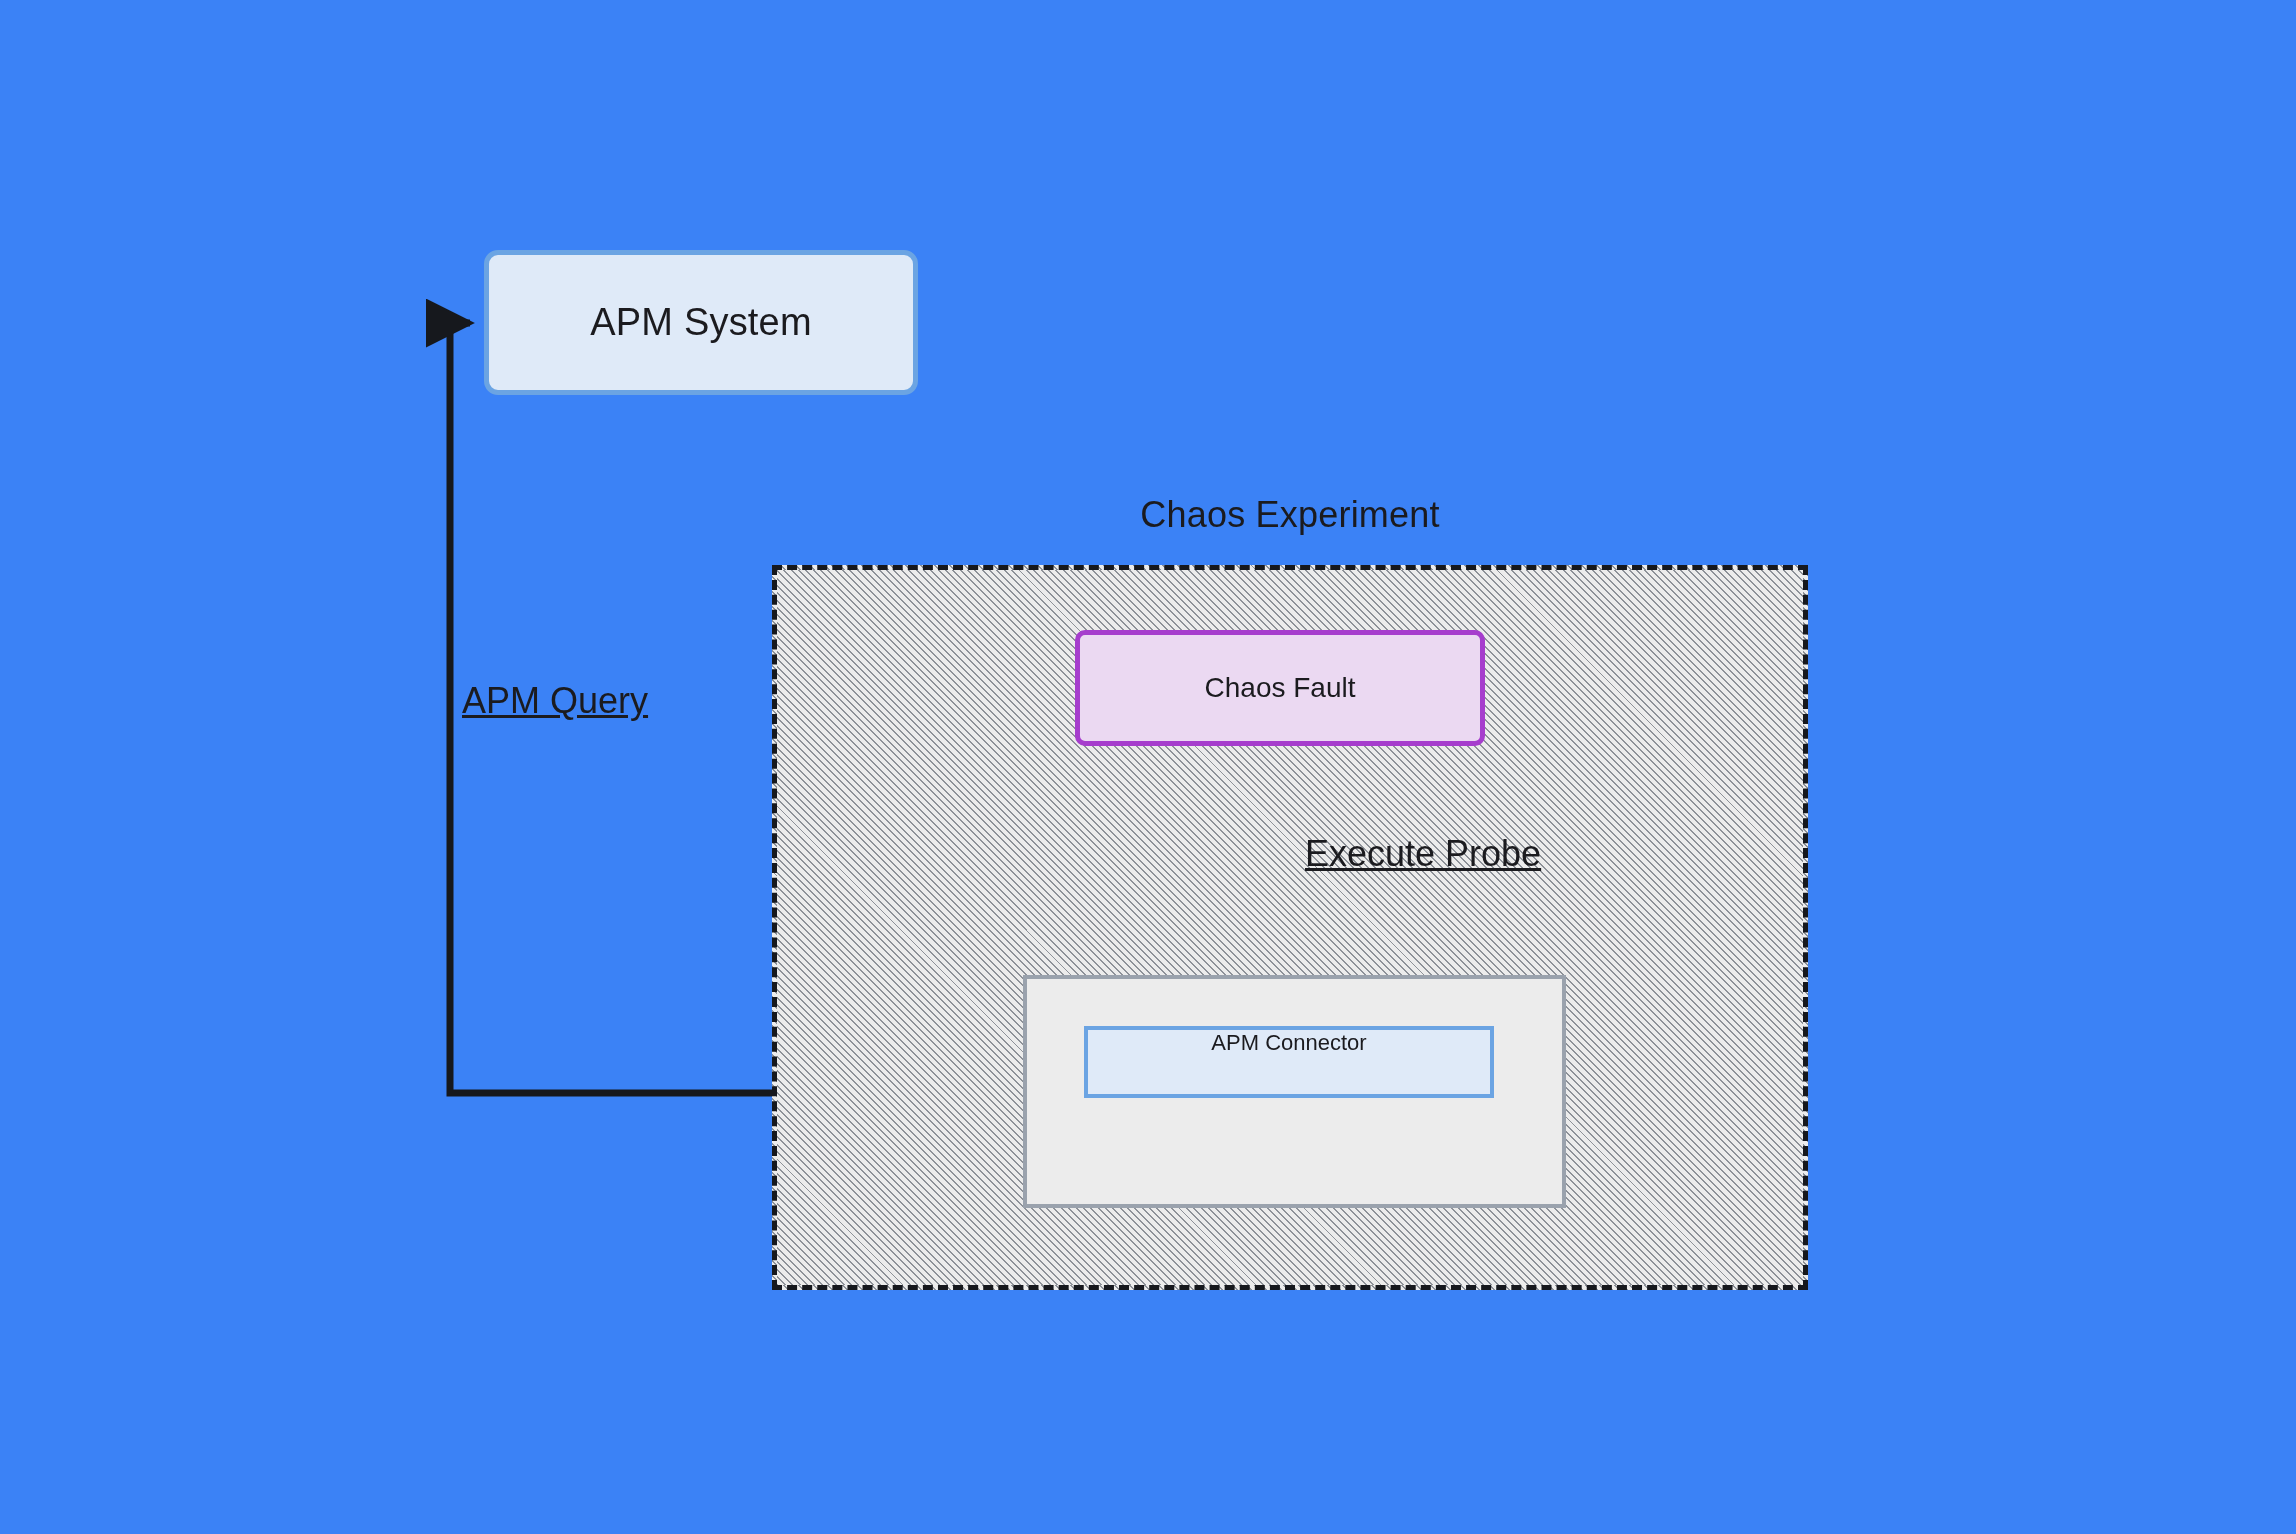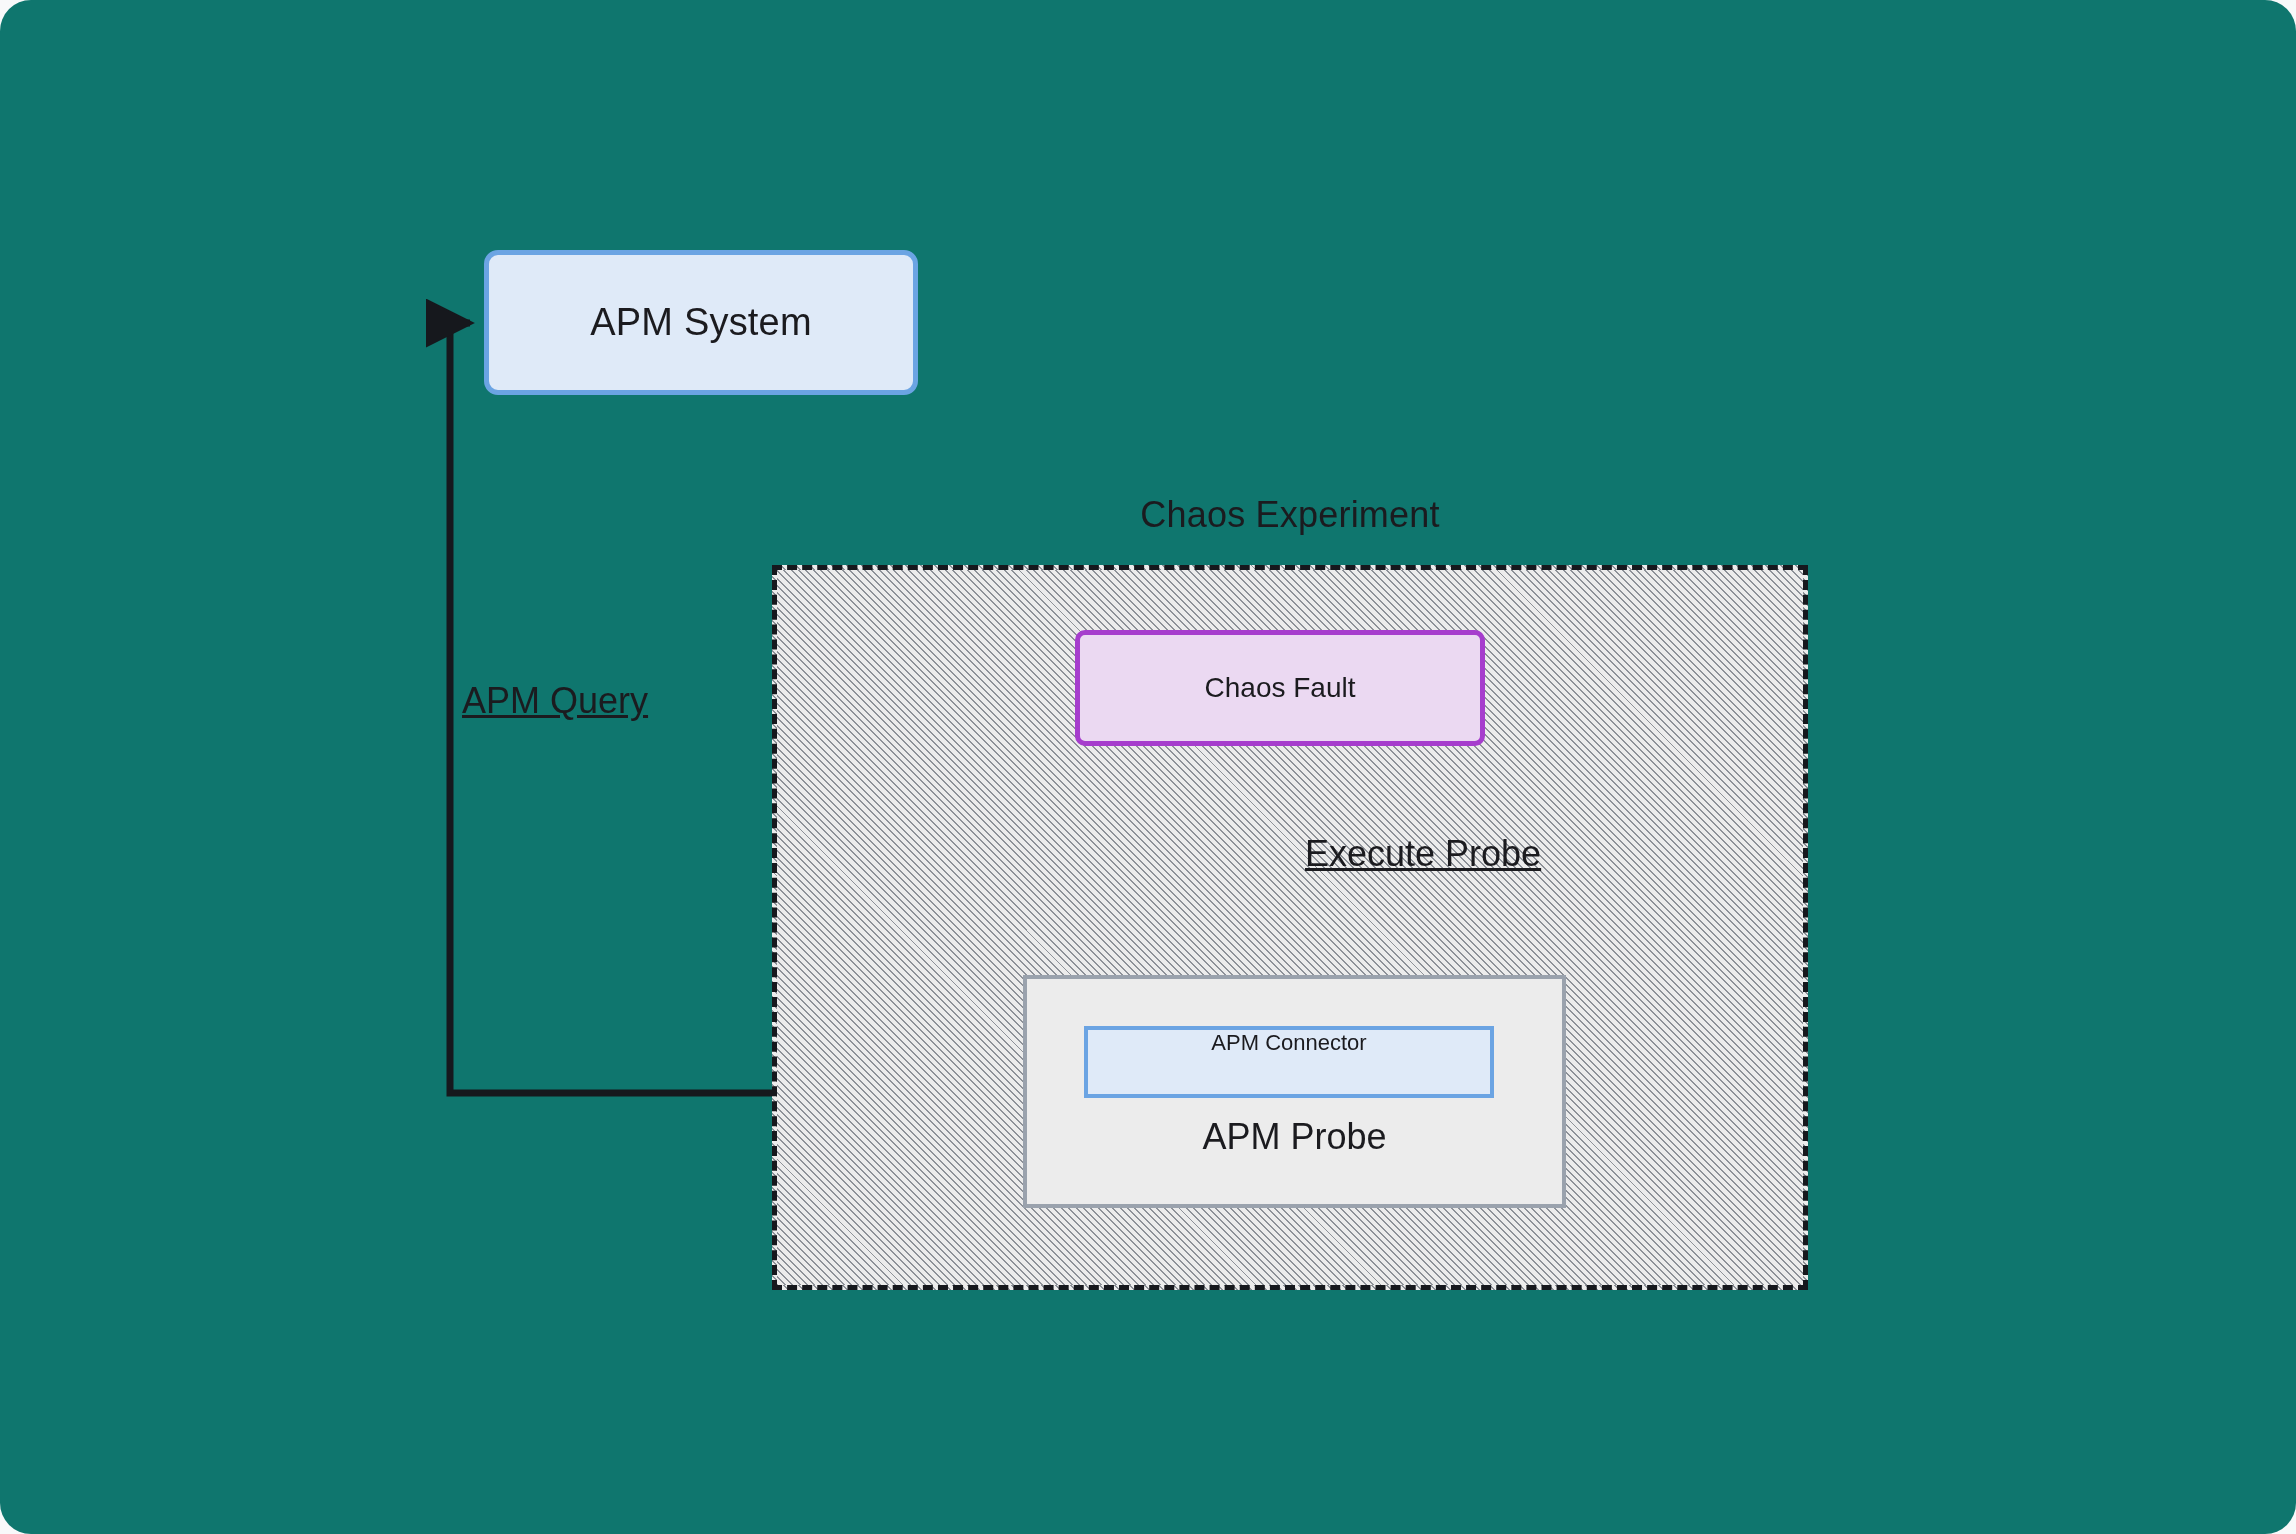--- a/index.html
+++ b/index.html
@@ -8,23 +8,22 @@
     padding: 0;
     background: #f8f9fa;
   }
   body {
     font-family: "Liberation Sans", "DejaVu Sans", sans-serif;
   }
   #canvas {
     position: relative;
     width: 2296px;
     height: 1534px;
-    background: #0f766e;
+    background: #3b82f6;
     overflow: hidden;
-    border-radius: 31px;
   }
   
   .node {
     position: absolute;
     box-sizing: border-box;
     display: flex;
     align-items: center;
     justify-content: center;
     text-align: center;
     color: #1b1b1f;
@@ -171,20 +170,19 @@
   <div id="chaos-experiment-container"></div>
 
   <div class="node" id="chaos-fault">
     <span>Chaos Fault</span>
   </div>
 
   <div class="node" id="apm-probe">
     <div id="apm-connector">
       <span>APM Connector</span>
     </div>
-    <div id="apm-probe-label">APM Probe</div>
   </div>
 
   <div class="edge-label" id="label-apm-query">APM Query</div>
 
   <div class="edge-label" id="label-execute-probe">Execute Probe</div>
 
 </div>
 
 </body></html>

